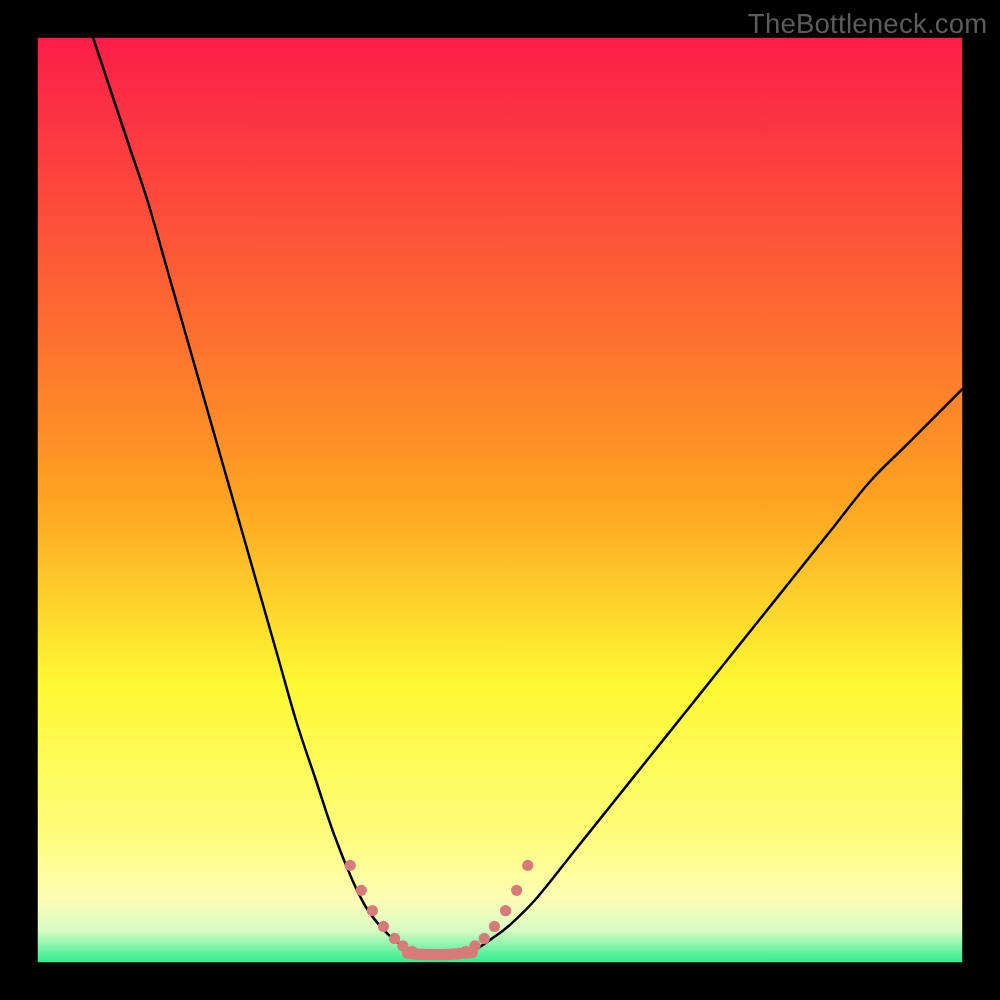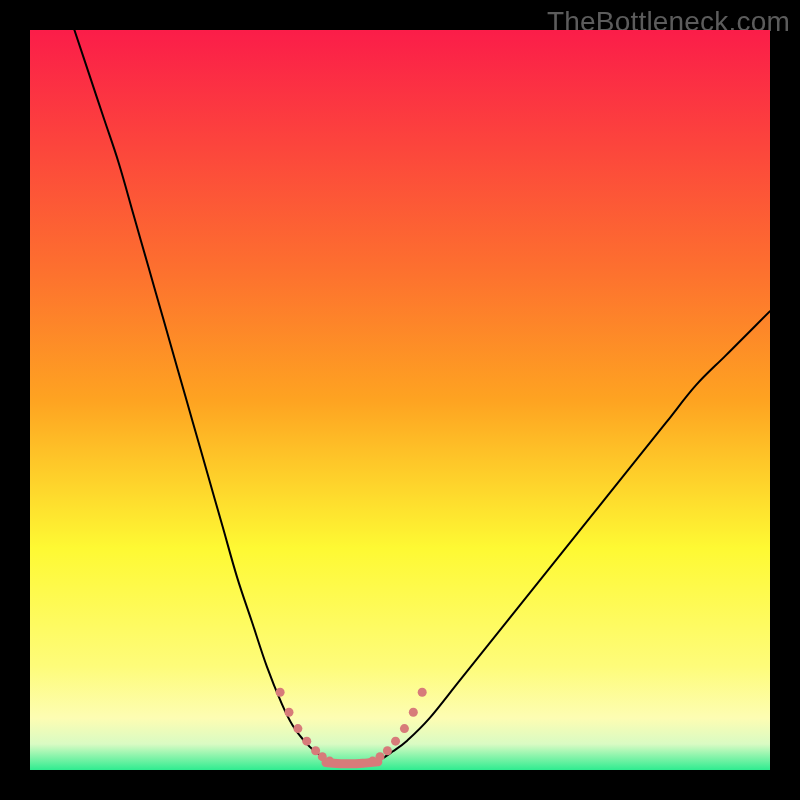--- a/index.html
+++ b/index.html
@@ -17,21 +17,21 @@
     left: 0;
     width: 800px;
     height: 800px;
     background: #000;
   }
   .watermark {
     position: absolute;
     top: 6px;
     right: 10px;
     color: #5c5c5c;
-    font-size: 28px;
+    font-size: 22px;
     font-weight: 400;
     letter-spacing: 0.2px;
     user-select: none;
   }
   .plot {
     position: absolute;
     top: 30px;
     left: 30px;
     width: 740px;
     height: 740px;

